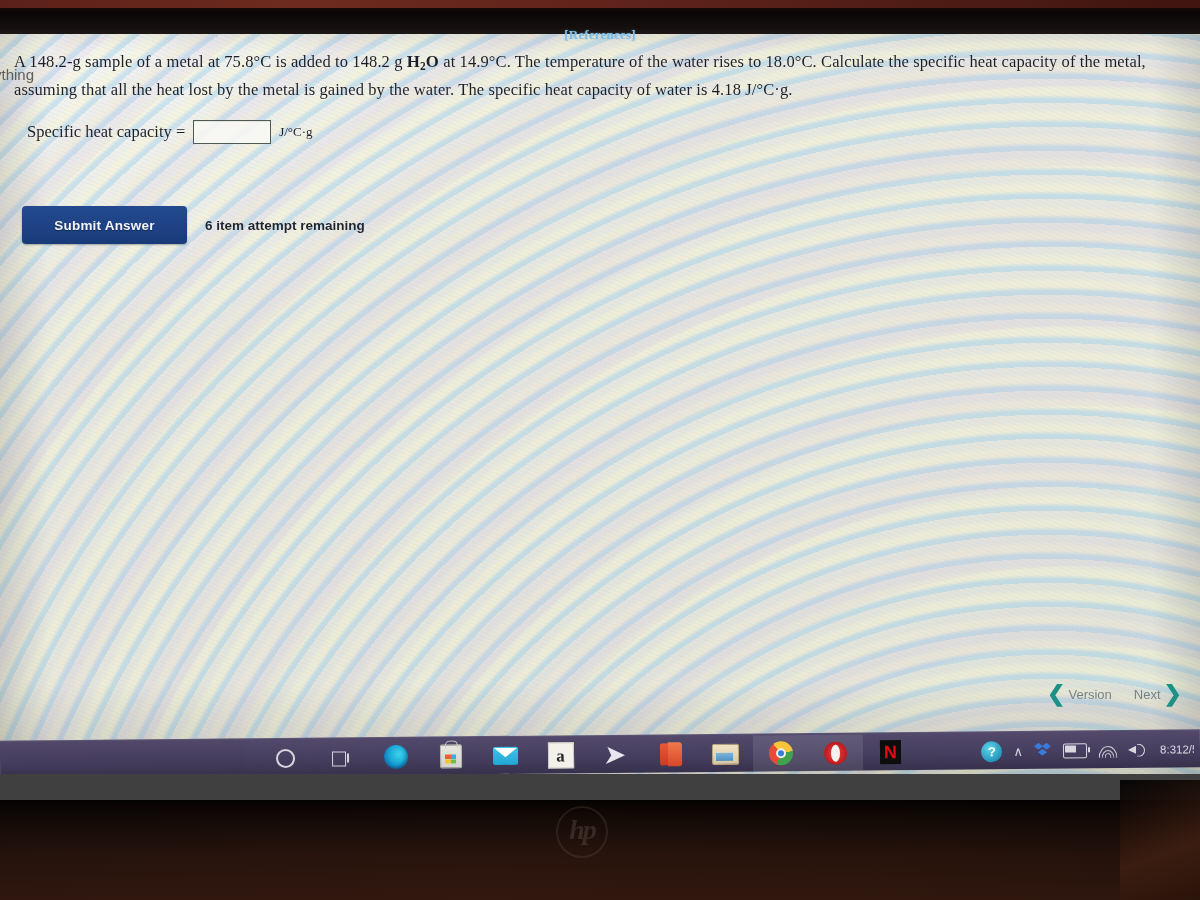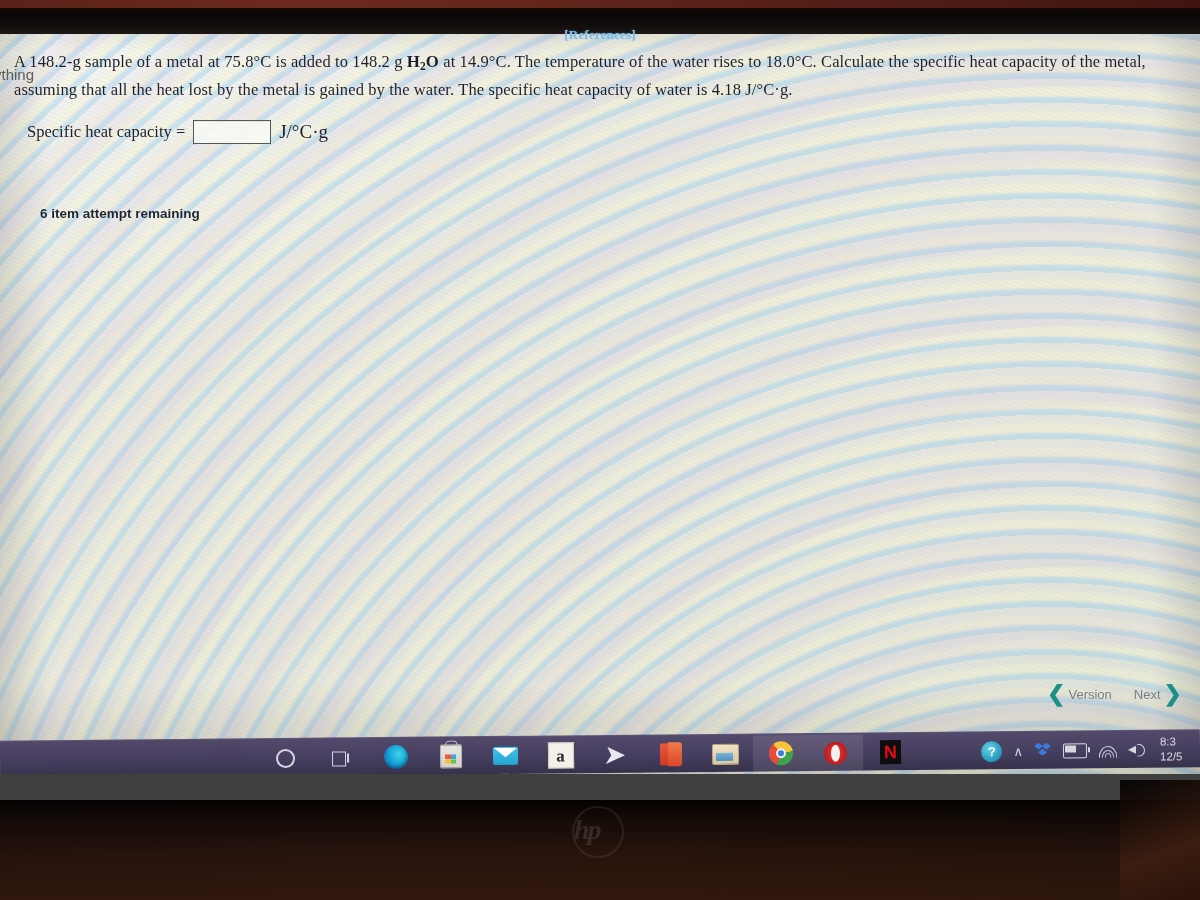--- a/index.html
+++ b/index.html
@@ -31,27 +31,27 @@
     position: absolute; left: 0; top: 800px; width: 1200px; height: 100px;
     background:
       linear-gradient(180deg, rgba(0,0,0,0.92) 0%, rgba(14,8,6,0.86) 18%, rgba(36,18,12,0.8) 55%, rgba(48,24,15,0.85) 100%),
       linear-gradient(90deg,#2a140d 0%,#3a1c11 40%,#301609 75%,#1d0e07 100%);
   }
   .desk-right {
     position: absolute; left: 1120px; top: 780px; width: 80px; height: 120px;
     background: linear-gradient(160deg, rgba(0,0,0,0.9) 0%, #3b1d11 60%, #2a1309 100%);
   }
   .hp-logo {
-    position: absolute; left: 572px; top: 806px;
+    position: absolute; left: 556px; top: 806px;
     width: 48px; height: 48px; border-radius: 50%;
     border: 2px solid rgba(150,130,120,0.16);
     color: rgba(170,150,140,0.20);
     font-family: "Liberation Serif", serif;
     font-style: italic; font-weight: bold;
-    font-size: 28px; line-height: 44px; 
+    font-size: 28px; line-height: 44px; text-align: center;
     letter-spacing: -2px;
   }
 
   
   .screen {
     position: absolute; left: 0; top: 14px;
     width: 1200px; height: 760px;
     overflow: hidden;
     background: #e9e7e0;
   }
@@ -132,21 +132,21 @@
   .answer-input {
     width: 68px; height: 22px;
     border: 1px solid #4e5a52;
     background: rgba(249,249,244,0.86);
     font-family: "Liberation Serif", serif;
     font-size: 15px; color: #101010;
     padding: 0 4px;
     outline: none;
     box-shadow: inset 0 1px 1px rgba(0,0,0,0.07);
   }
-  .unit-label { font-family: "Liberation Serif", serif; font-size: 19px; }
+  .unit-label { font-family: "Liberation Serif", serif; font-size: 13px; }
 
   .button-row {
     position: absolute; left: 22px; top: 172px;
     display: flex; align-items: center;
   }
   .btn {
     border: none; cursor: pointer;
     color: #f2f4f8;
     font-family: "Liberation Sans", sans-serif;
     font-size: 13.5px; font-weight: bold;
@@ -401,21 +401,21 @@
     border-top: 4px solid transparent; border-bottom: 4px solid transparent;
     border-right: 8px solid #d9d6de;
   }
   .ic-vol:after {
     content: ""; position: absolute; left: 9px; top: 2px;
     width: 7px; height: 11px;
     border: 1.7px solid #d9d6de; border-left: none;
     border-radius: 0 10px 10px 0;
   }
   .clock {
-    display: flex; flex-direction: column; justify-content: space-between;
+    display: flex; flex-direction: row; justify-content: space-between;
     color: #dcd9e2;
     font-family: "Liberation Sans", sans-serif;
     font-size: 11.5px; line-height: 15px;
     margin-left: 2px;
     cursor: pointer;
     overflow: hidden; width: 34px;
   }
 </style>
 </head>
 <body>
@@ -440,20 +440,21 @@
         <span>A 148.2-g sample of a metal at 75.8°C is added to 148.2 g </span><span class="formula"><span>H</span><span class="sub">2</span><span>O</span></span><span> at 14.9°C. The temperature of the water rises to 18.0°C. Calculate the specific heat capacity of the metal, assuming that all the heat lost by the metal is gained by the water. The specific heat capacity of water is 4.18 J/°C·g.</span>
       </div>
 
       <div class="answer-row">
         <span>Specific heat capacity =</span>
         <input class="answer-input" type="text" placeholder="" style="">
         <span class="unit-label">J/°C·g</span>
       </div>
 
       <div class="button-row">
+        <button class="btn btn-submit">Submit Answer</button>
         <span class="attempts">6 item attempt remaining</span>
       </div>
 
       <div class="pager">
         <div class="pager-btn">
           <span class="chev">❮</span>
           <span>Version</span>
         </div>
         <div class="pager-btn">
           <span>Next</span>

